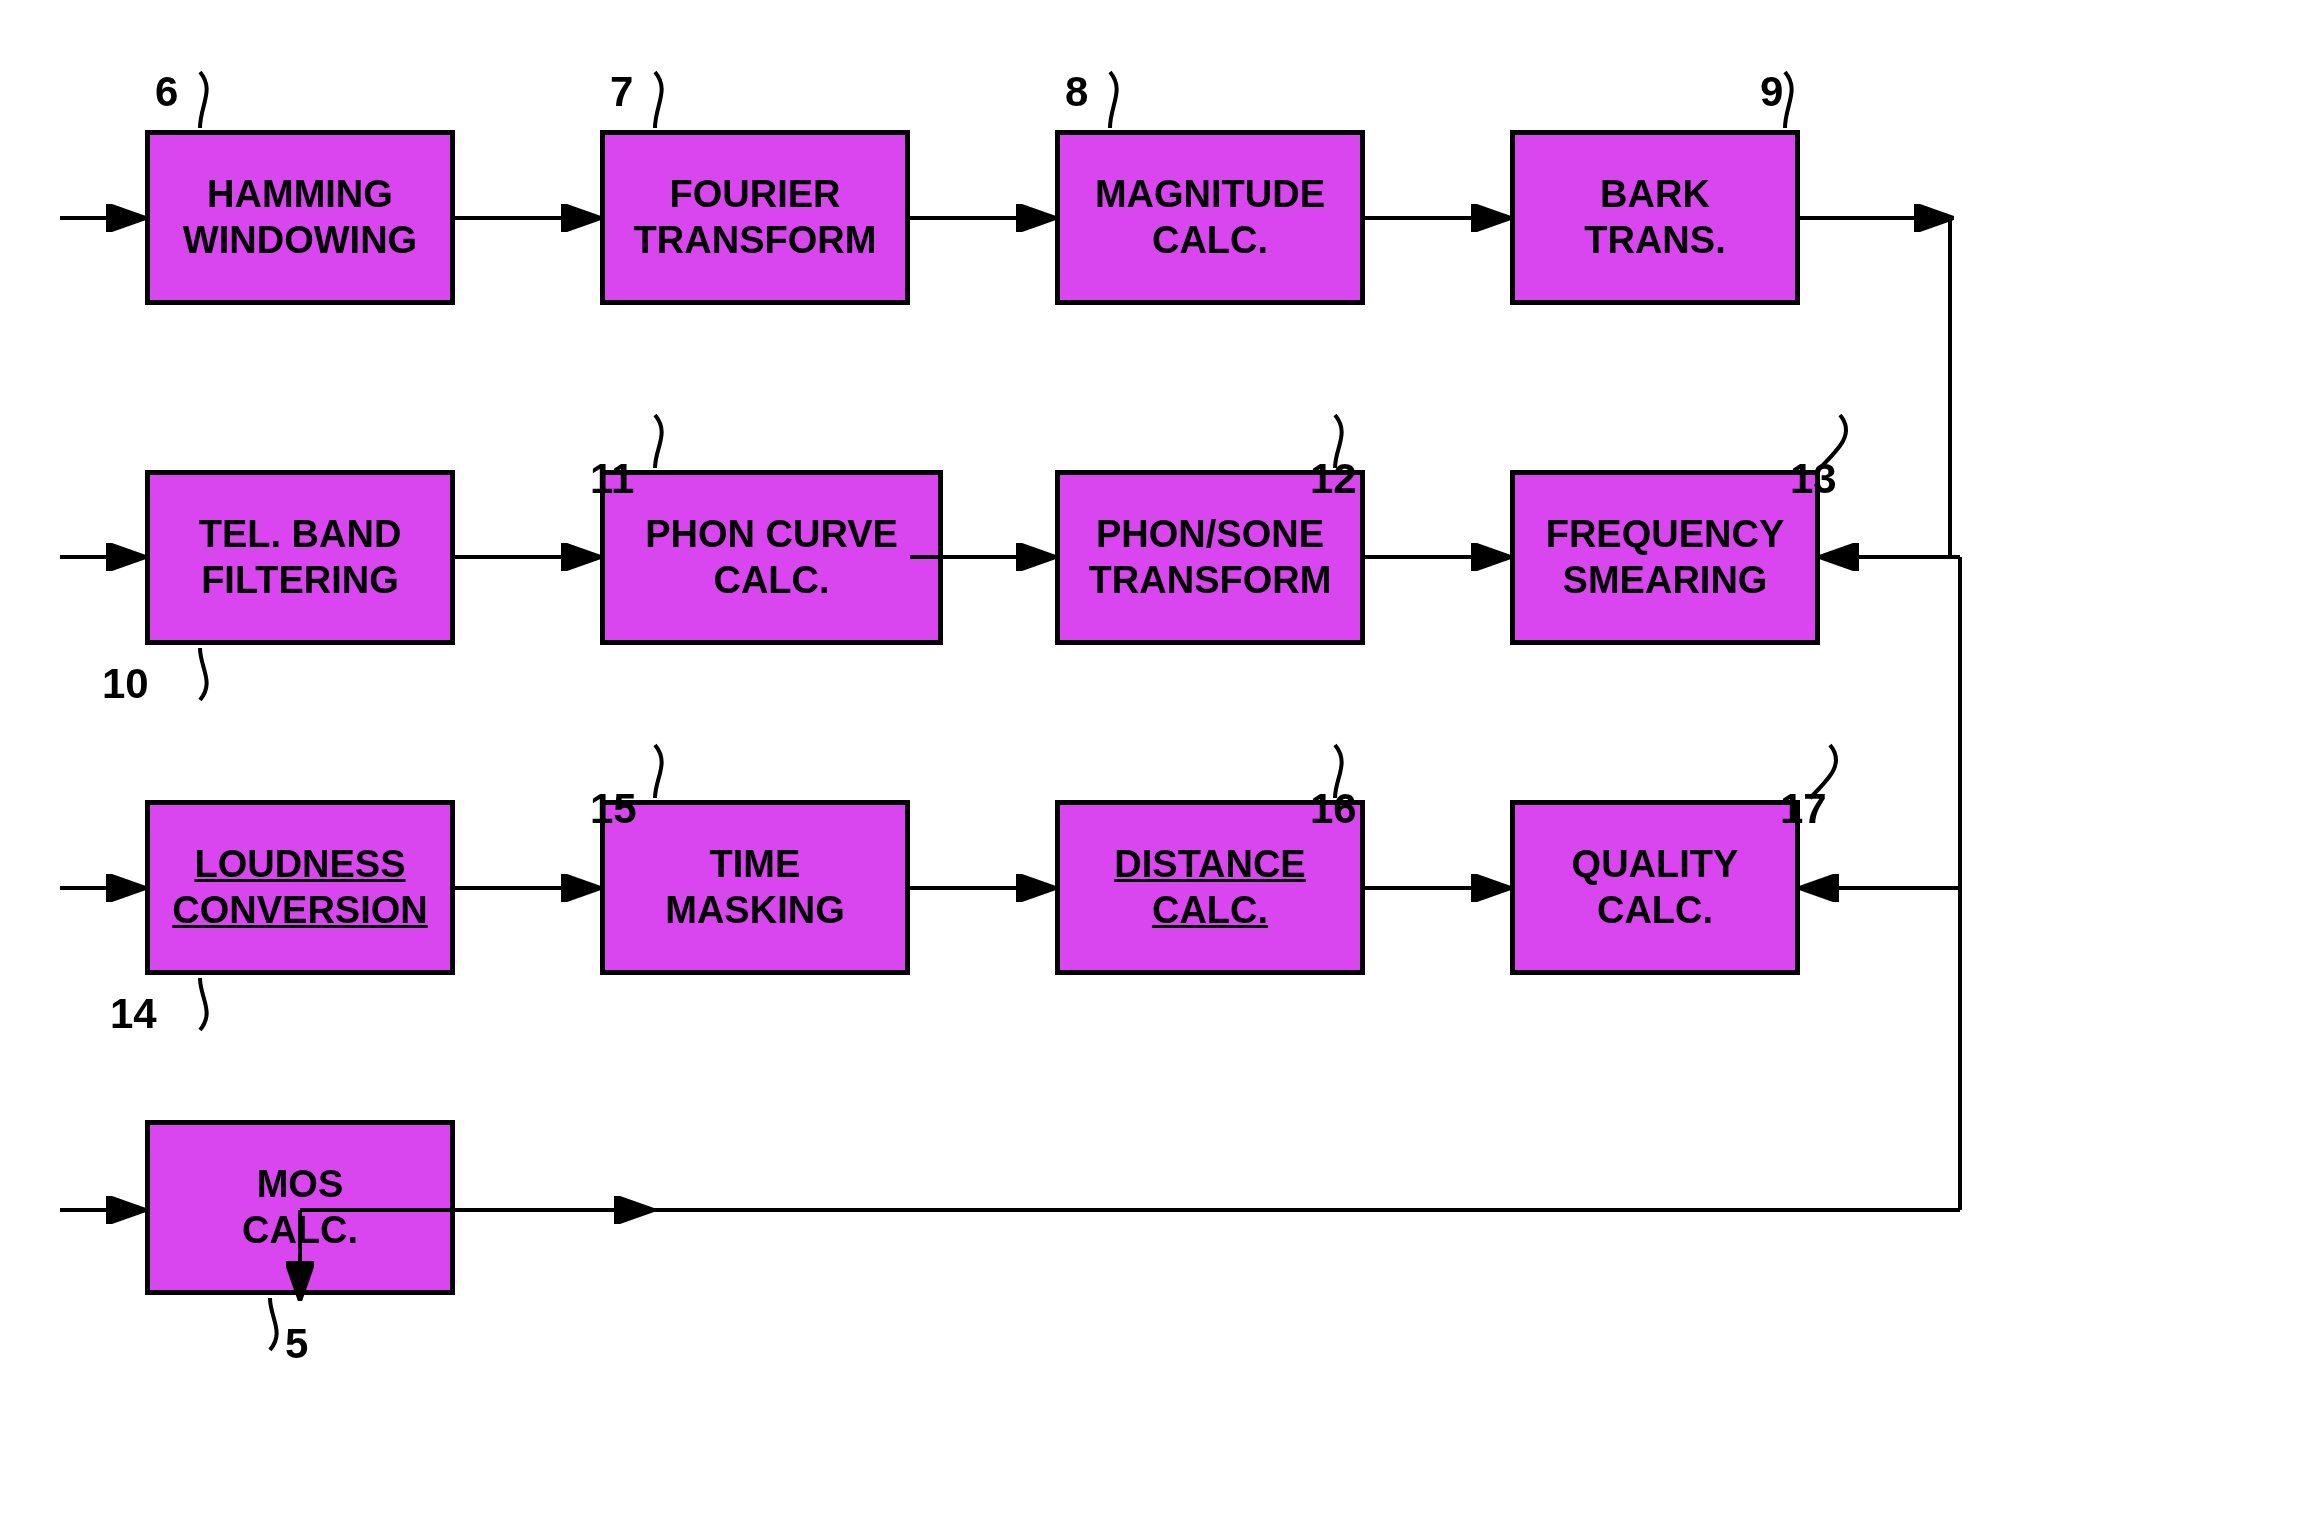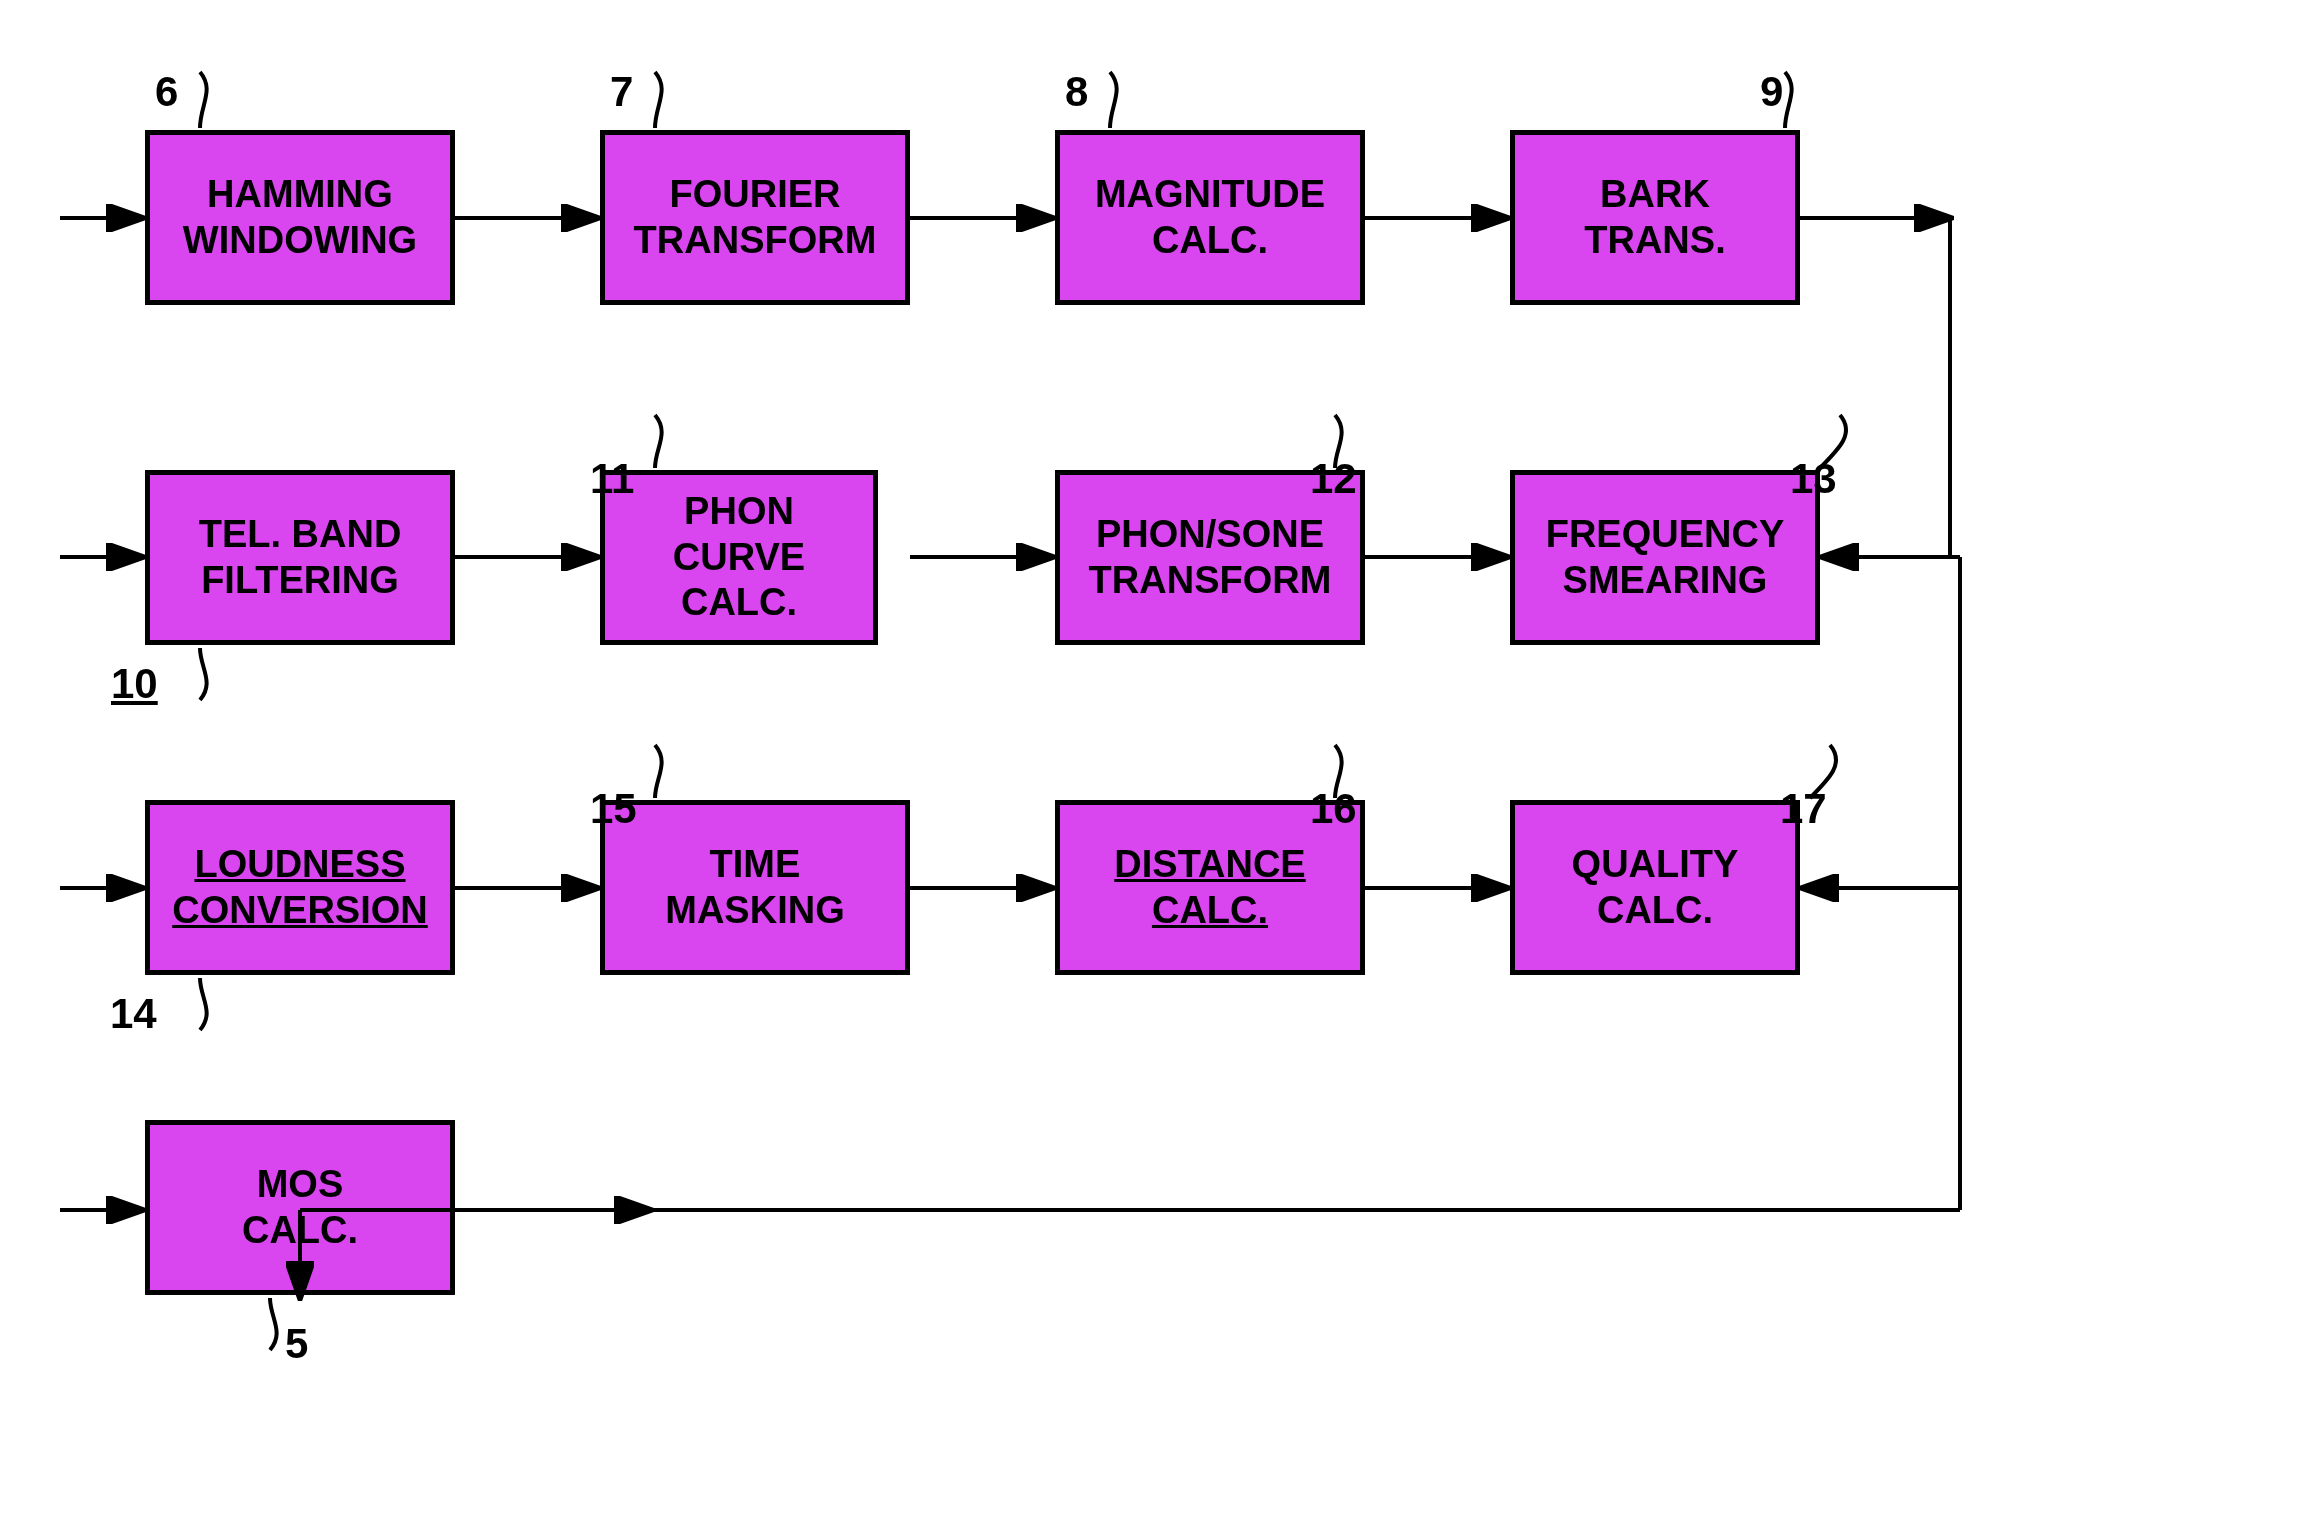--- a/index.html
+++ b/index.html
@@ -87,23 +87,23 @@
   <div class="block" style="left:1510px; top:130px; width:290px; height:175px;">
     <span>BARK<br>TRANS.</span>
   </div>
 
   <div class="label" style="left:1760px; top:68px;">9</div>
 
   <div class="block" style="left:145px; top:470px; width:310px; height:175px;">
     <span>TEL. BAND<br>FILTERING</span>
   </div>
 
-  <div class="label" style="left:111px; top:660px;text-decoration:underline;">10</div>
-
-  <div class="block" style="left:600px; top:470px; width:278px; height:175px;">
+  <div class="label" style="left:102px; top:660px;">10</div>
+
+  <div class="block" style="left:600px; top:470px; width:343px; height:175px;">
     <span>PHON CURVE<br>CALC.</span>
   </div>
 
   <div class="label" style="left:590px; top:455px;">11</div>
 
   <div class="block" style="left:1055px; top:470px; width:310px; height:175px;">
     <span>PHON/SONE<br>TRANSFORM</span>
   </div>
 
   <div class="label" style="left:1310px; top:455px;">12</div>

